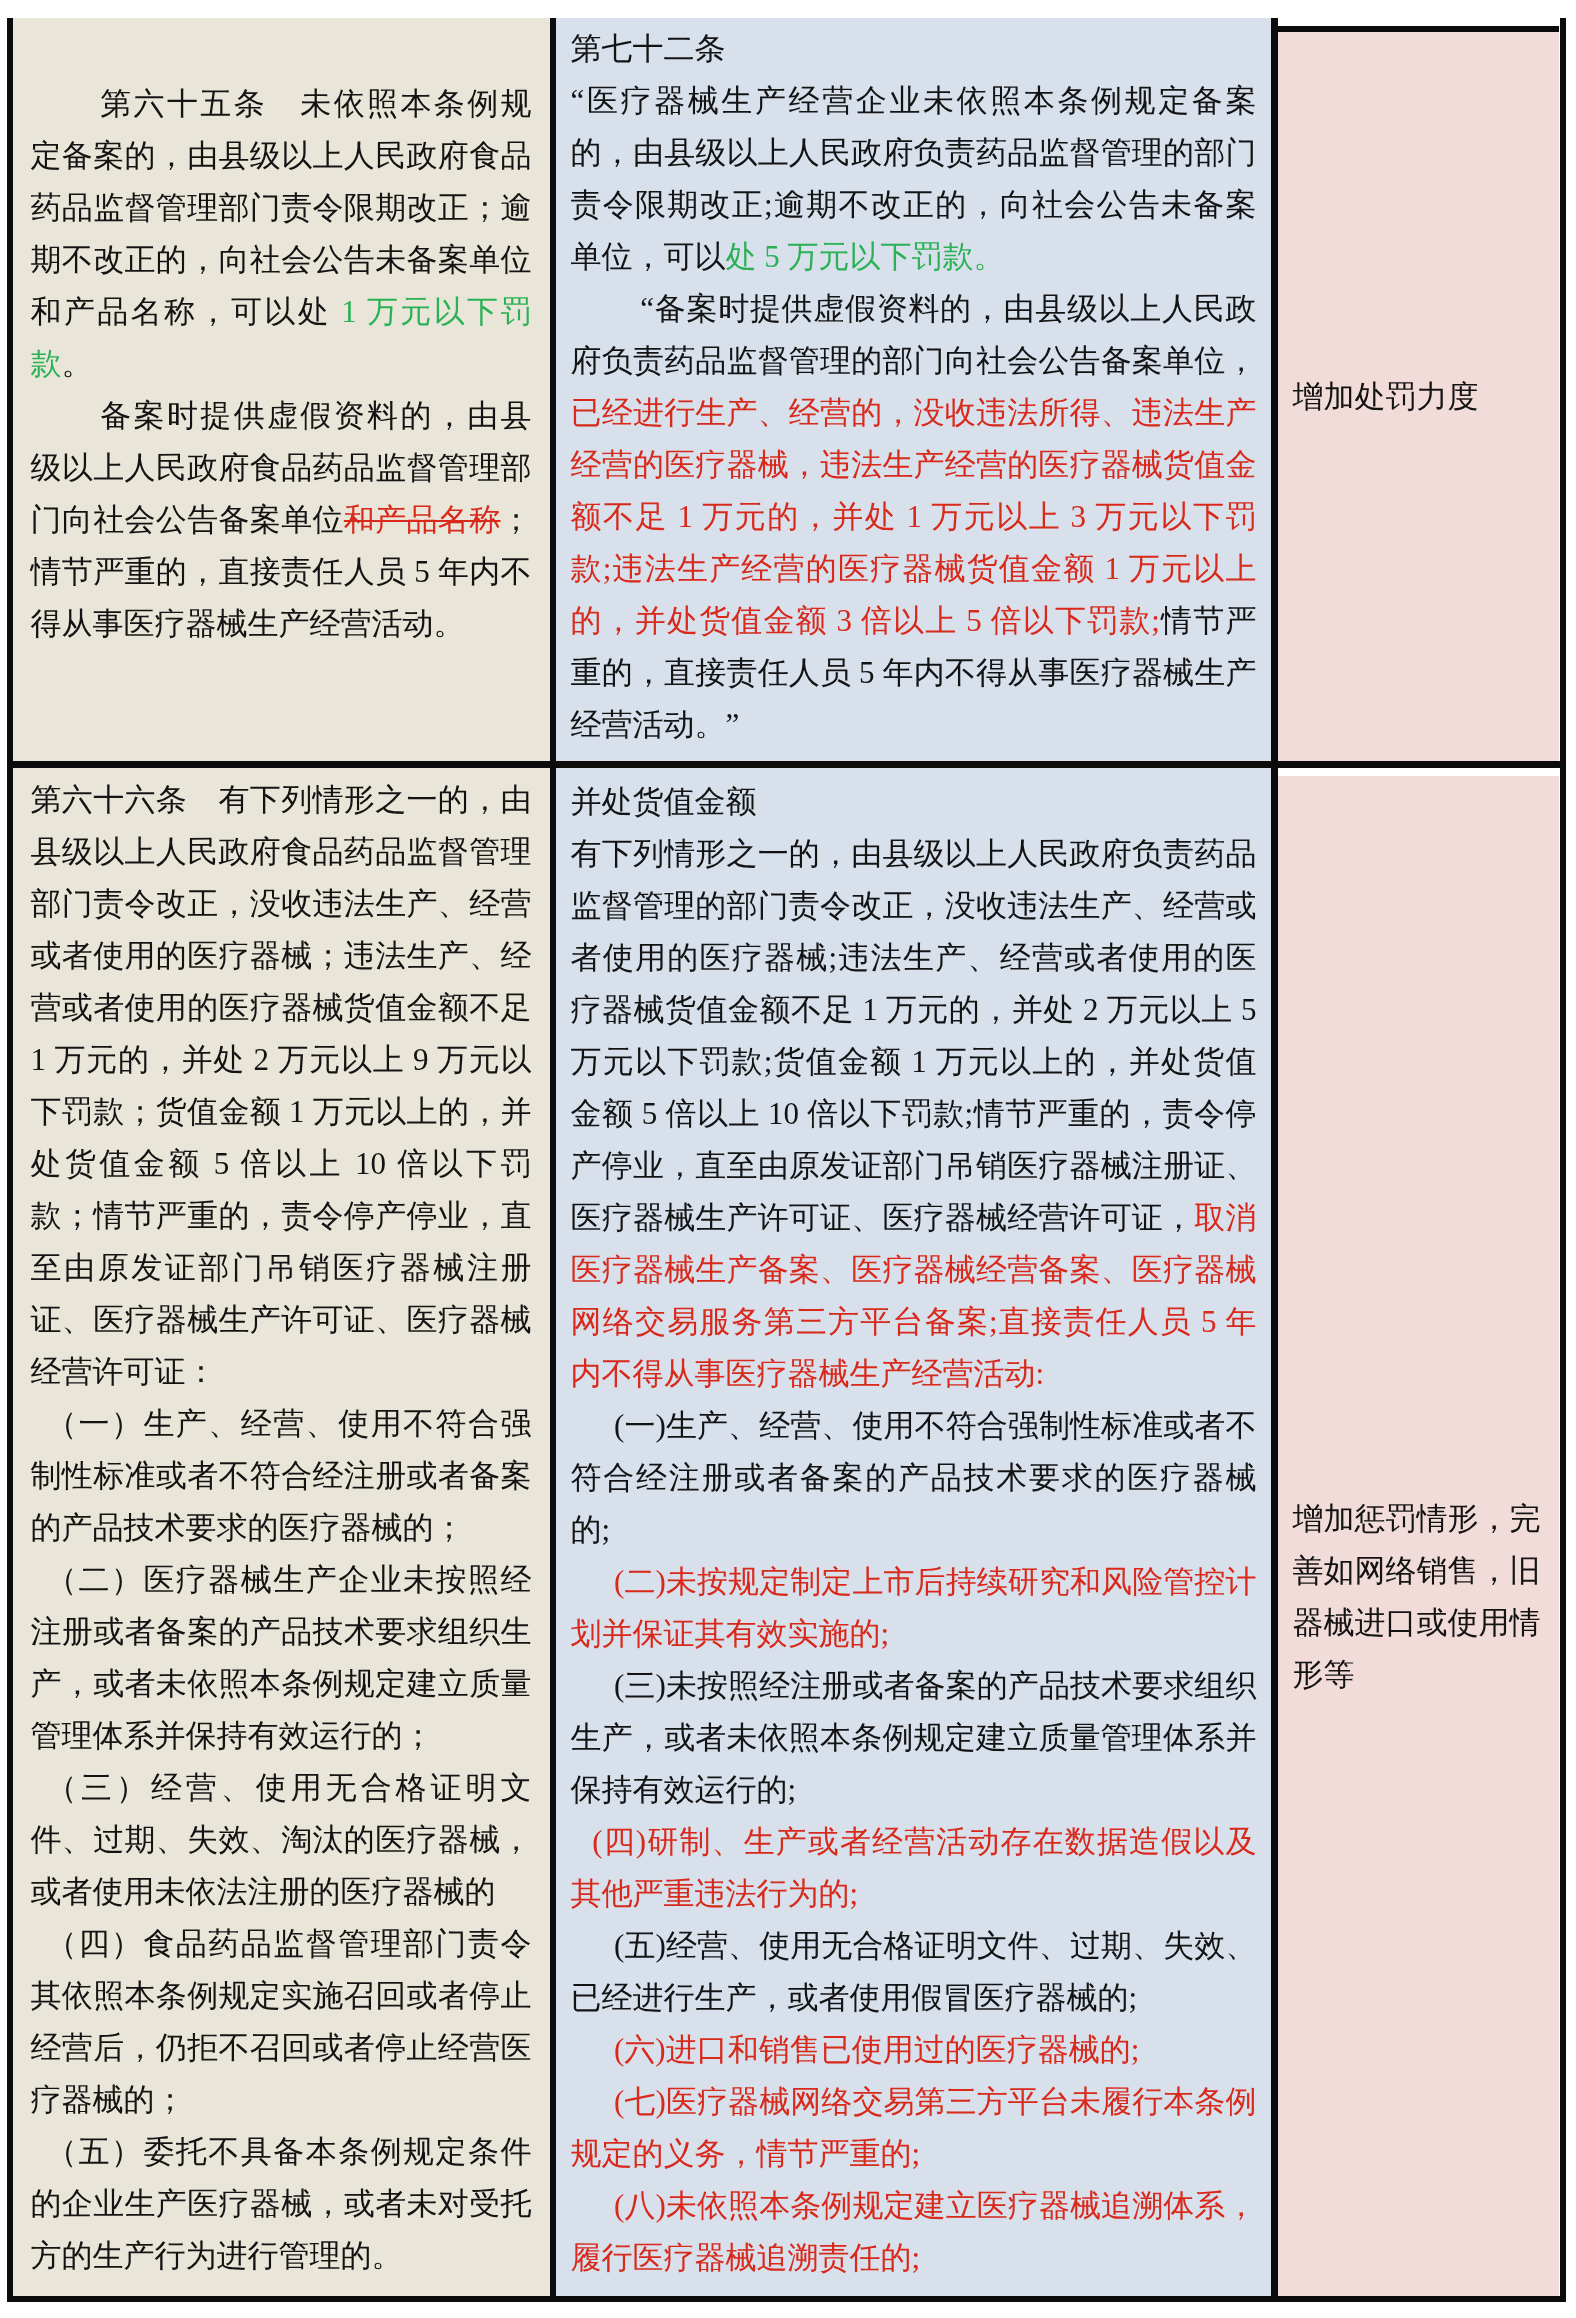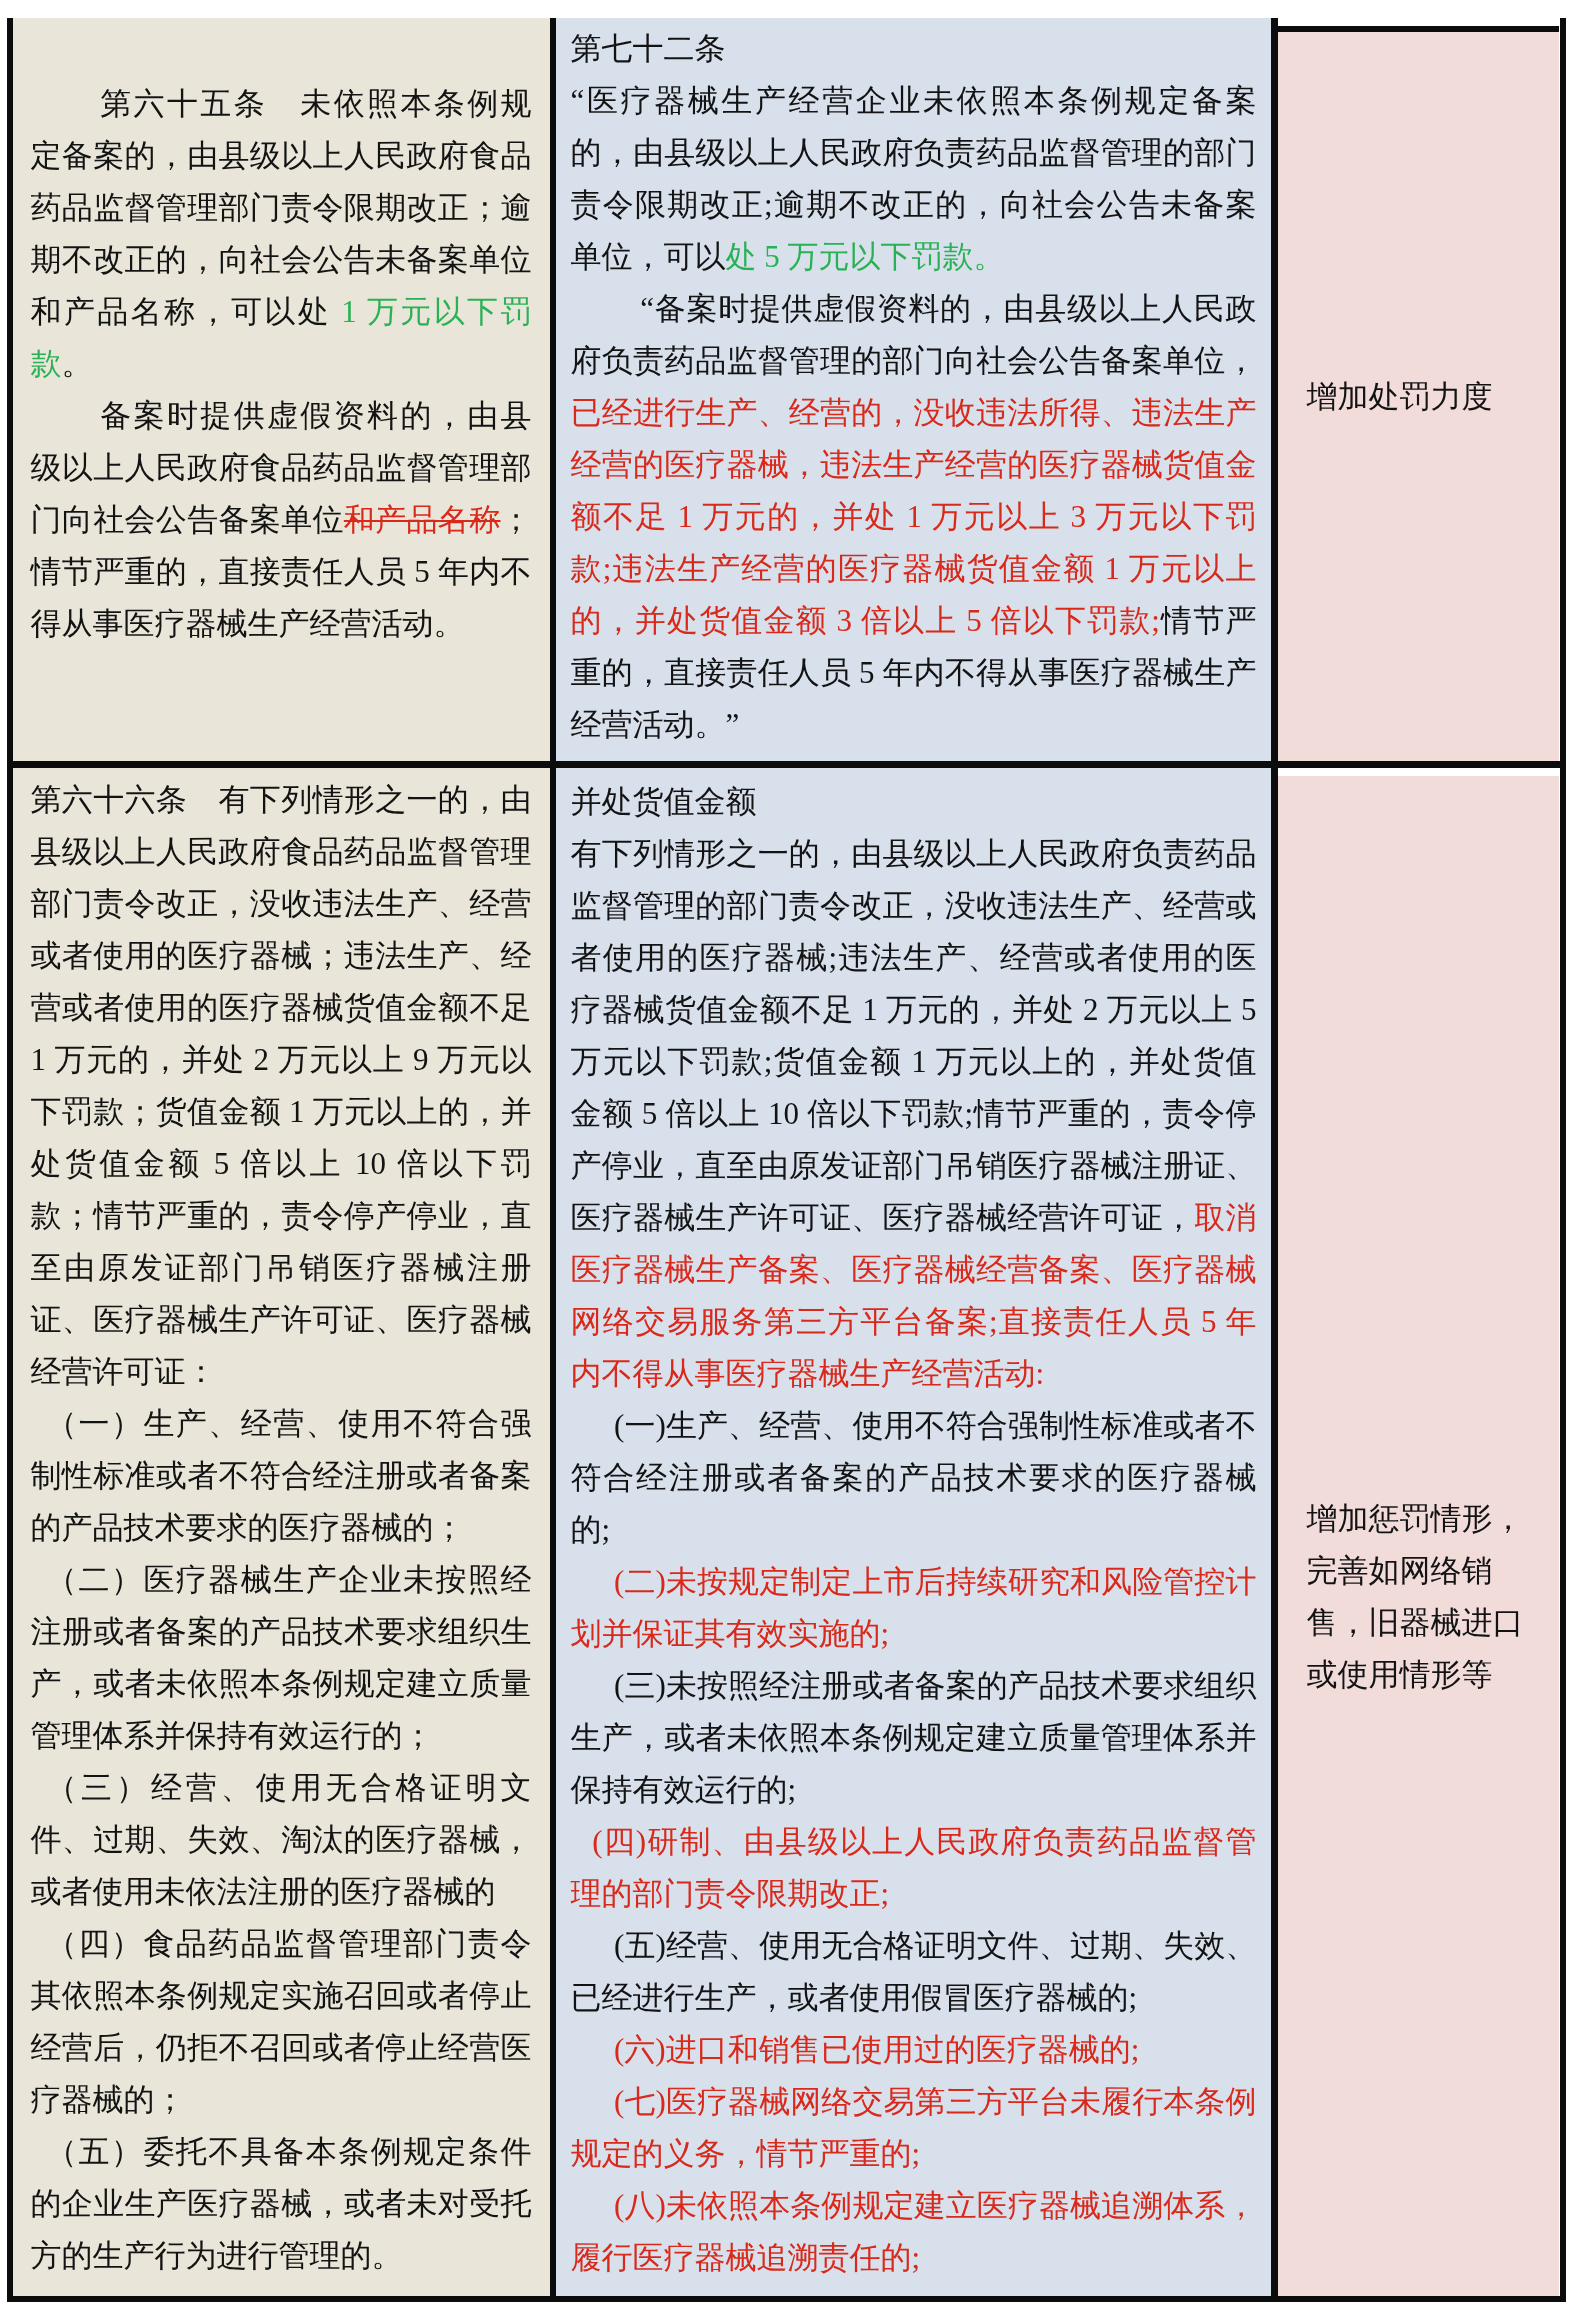--- a/index.html
+++ b/index.html
@@ -32,21 +32,21 @@
     border-bottom:6.5px solid var(--border);
   }
   .row{display:flex;align-items:stretch;}
   .row-1{height:743px;}
   .row-2{height:1528px;}
   .hb{height:6.5px;background:var(--border);}
   .vb{width:6.5px;background:var(--border);flex:0 0 auto;}
   .cell{overflow:hidden;}
   .c1{width:537px;background:var(--bg-old);padding:6.5px 18px 0 18px;}
   .c2{width:715px;background:var(--bg-new);padding:8.1px 14.6px 0 14.6px;}
-  .c3{width:281px;background:var(--bg-note);padding:0 29px;display:flex;align-items:center;margin-top:8px;}
+  .c3{width:281px;background:var(--bg-note);padding:0 15px;display:flex;align-items:center;margin-top:8px;}
   .r1c1{padding-top:60px;}
   .r1c2{padding-top:5px;}
   .c3-top{border-top:6.5px solid var(--border);}
   .note-low{padding-top:122px;}
   .para{
     font-size:31px;
     line-height:52px;
     text-align:justify;
     color:var(--text);
   }
@@ -95,21 +95,21 @@
           <p class="para ind-s05"><span class="seg-normal">（四）食品药品监督管理部门责令其依照本条例规定实施召回或者停止经营后，仍拒不召回或者停止经营医疗器械的；</span></p>
           <p class="para ind-s05"><span class="seg-normal">（五）委托不具备本条例规定条件的企业生产医疗器械，或者未对受托方的生产行为进行管理的。</span></p>
         </div>
       <div class="vb"></div>
       <div class="cell c2">
           <p class="para ind-none"><span class="seg-normal">并处货值金额</span></p>
           <p class="para ind-none"><span class="seg-normal">有下列情形之一的，由县级以上人民政府负责药品监督管理的部门责令改正，没收违法生产、经营或者使用的医疗器械;违法生产、经营或者使用的医疗器械货值金额不足 1 万元的，并处 2 万元以上 5 万元以下罚款;货值金额 1 万元以上的，并处货值金额 5 倍以上 10 倍以下罚款;情节严重的，责令停产停业，直至由原发证部门吊销医疗器械注册证、医疗器械生产许可证、医疗器械经营许可证，</span><span class="seg-red">取消医疗器械生产备案、医疗器械经营备案、医疗器械网络交易服务第三方平台备案;直接责任人员 5 年内不得从事医疗器械生产经营活动:</span></p>
           <p class="para ind-s14"><span class="seg-normal">(一)生产、经营、使用不符合强制性标准或者不符合经注册或者备案的产品技术要求的医疗器械的;</span></p>
           <p class="para ind-s14"><span class="seg-red">(二)未按规定制定上市后持续研究和风险管控计划并保证其有效实施的;</span></p>
           <p class="para ind-s14"><span class="seg-normal">(三)未按照经注册或者备案的产品技术要求组织生产，或者未依照本条例规定建立质量管理体系并保持有效运行的;</span></p>
-          <p class="para ind-s06"><span class="seg-red">(四)研制、由县级以上人民政府负责药品监督管理的部门责令限期改正;</span></p>
+          <p class="para ind-s06"><span class="seg-red">(四)研制、生产或者经营活动存在数据造假以及其他严重违法行为的;</span></p>
           <p class="para ind-s14"><span class="seg-normal">(五)经营、使用无合格证明文件、过期、失效、已经进行生产，或者使用假冒医疗器械的;</span></p>
           <p class="para ind-s14"><span class="seg-red">(六)进口和销售已使用过的医疗器械的;</span></p>
           <p class="para ind-s14"><span class="seg-red">(七)医疗器械网络交易第三方平台未履行本条例规定的义务，情节严重的;</span></p>
           <p class="para ind-s14"><span class="seg-red">(八)未依照本条例规定建立医疗器械追溯体系，履行医疗器械追溯责任的;</span></p>
         </div>
       <div class="vb"></div>
       <div class="cell c3 note-low">
         <p class="para">增加惩罚情形，完善如网络销售，旧器械进口或使用情形等</p>
       </div>
     </div>

